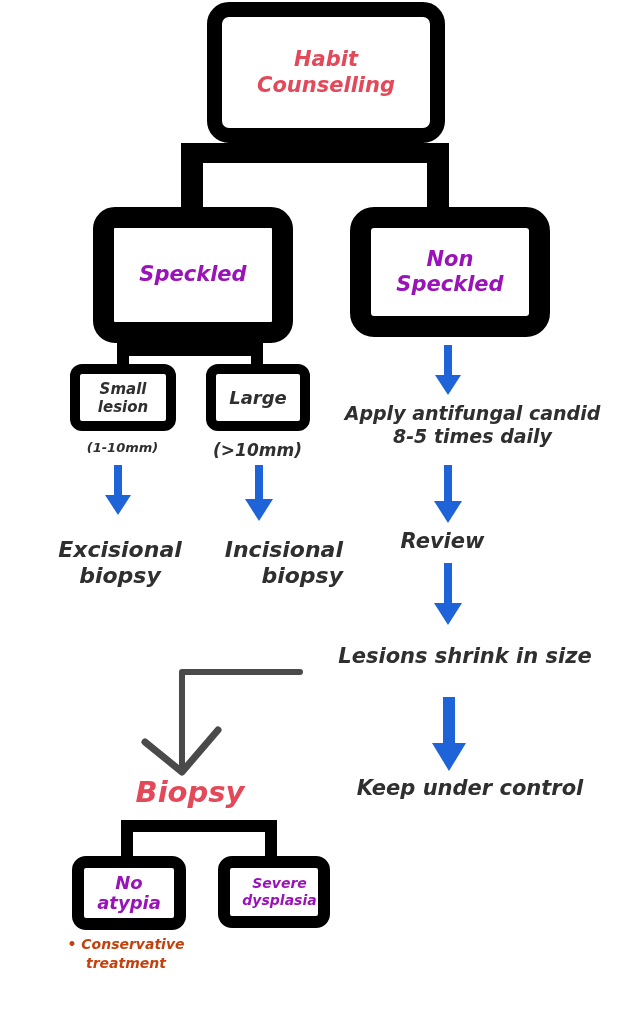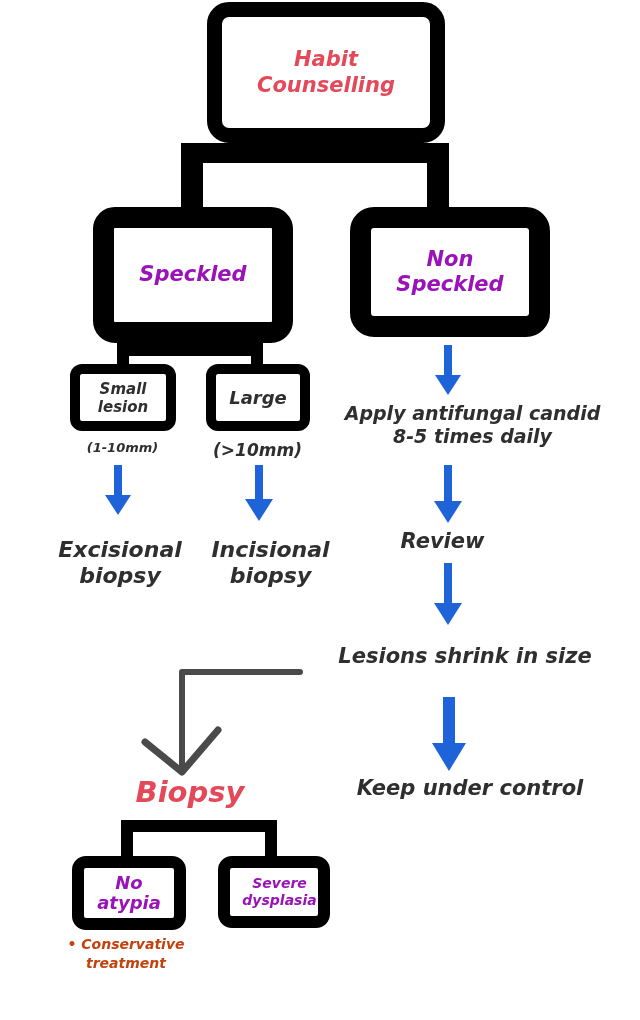--- a/index.html
+++ b/index.html
@@ -55,21 +55,21 @@
     <rect x="9" y="0" width="8" height="32" fill="#1f63d9"></rect>
     <polygon points="0,30 26,30 13,50" fill="#1f63d9"></polygon>
   </svg>
 <svg class="arrow" style="left:245px;top:465px;" width="28" height="58">
     <rect x="10" y="0" width="8" height="36" fill="#1f63d9"></rect>
     <polygon points="0,34 28,34 14,56" fill="#1f63d9"></polygon>
   </svg>
 
 <div class="txt" style="left:45px;top:537px;width:150px;font-size:22px;white-space:pre-line;">Excisional
 biopsy</div>
-<div class="txt" style="left:198px;top:537px;width:145px;font-size:22px;white-space:pre-line;">Incisional
+<div class="txt" style="left:198px;top:537px;width:145px;font-size:22px;white-space:pre-line;text-align:right;">Incisional
 biopsy</div>
 
 <svg class="arrow" style="left:435px;top:345px;" width="26" height="52">
     <rect x="9" y="0" width="8" height="32" fill="#1f63d9"></rect>
     <polygon points="0,30 26,30 13,50" fill="#1f63d9"></polygon>
   </svg>
 <div class="txt" style="left:330px;top:402px;width:285px;font-size:19px;white-space:pre-line;">Apply antifungal candid
 8-5 times daily</div>
 <svg class="arrow" style="left:434px;top:465px;" width="28" height="60">
     <rect x="10" y="0" width="8" height="38" fill="#1f63d9"></rect>

